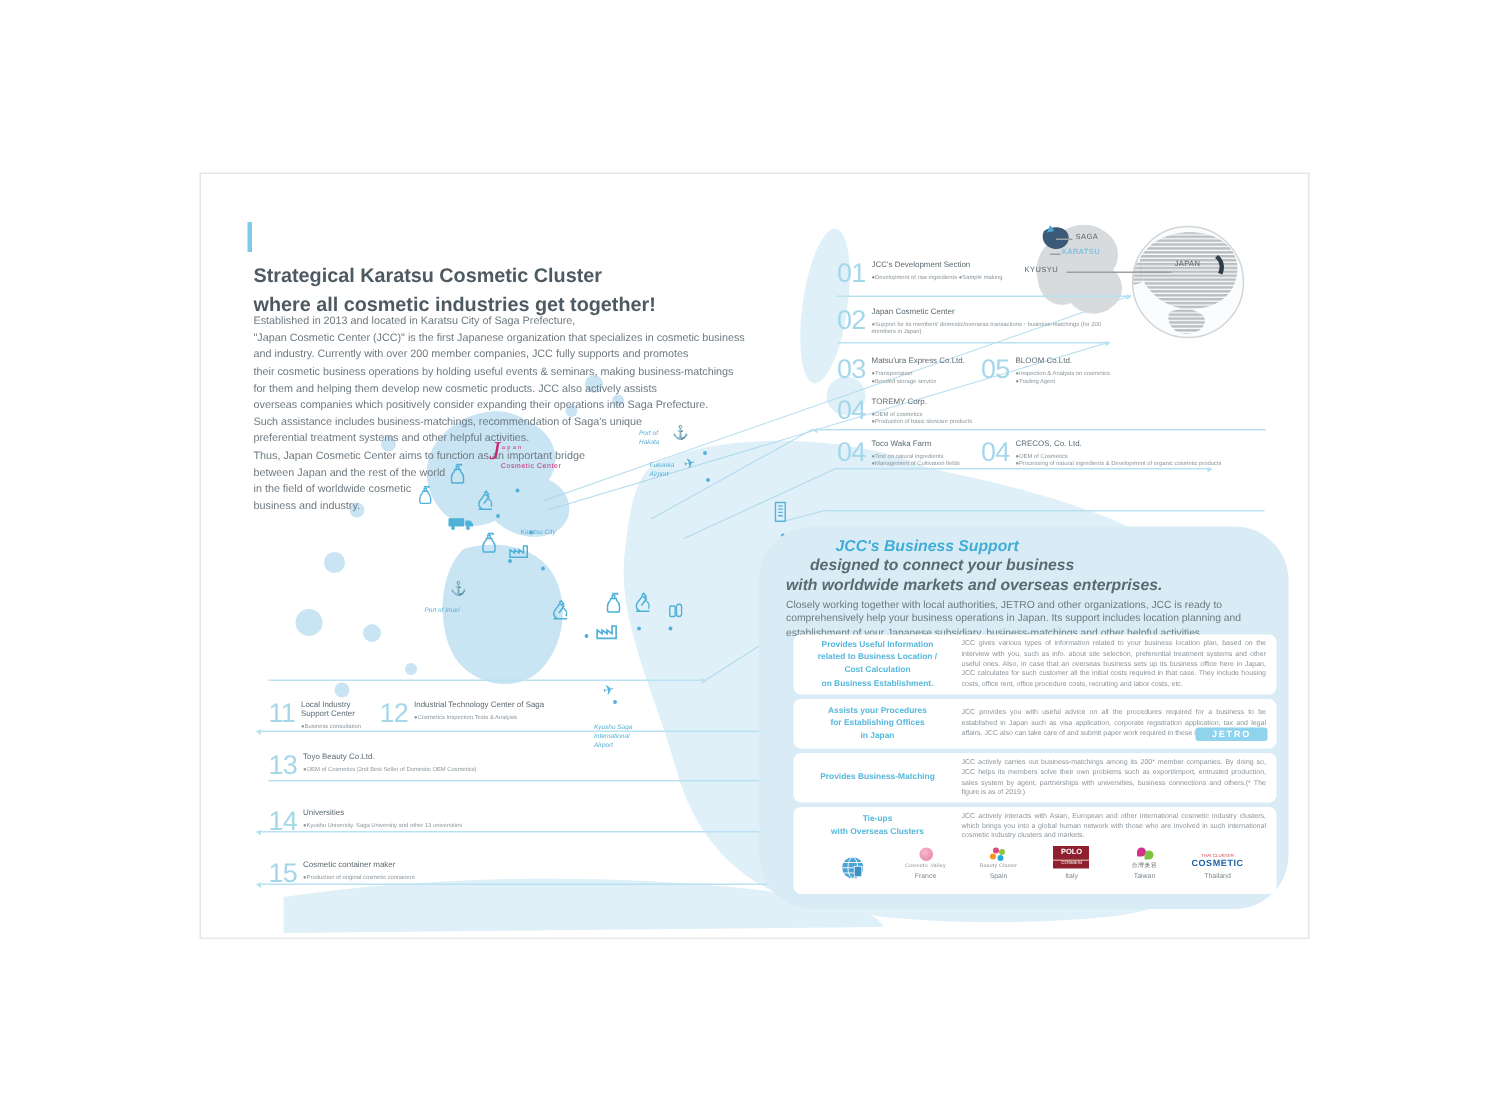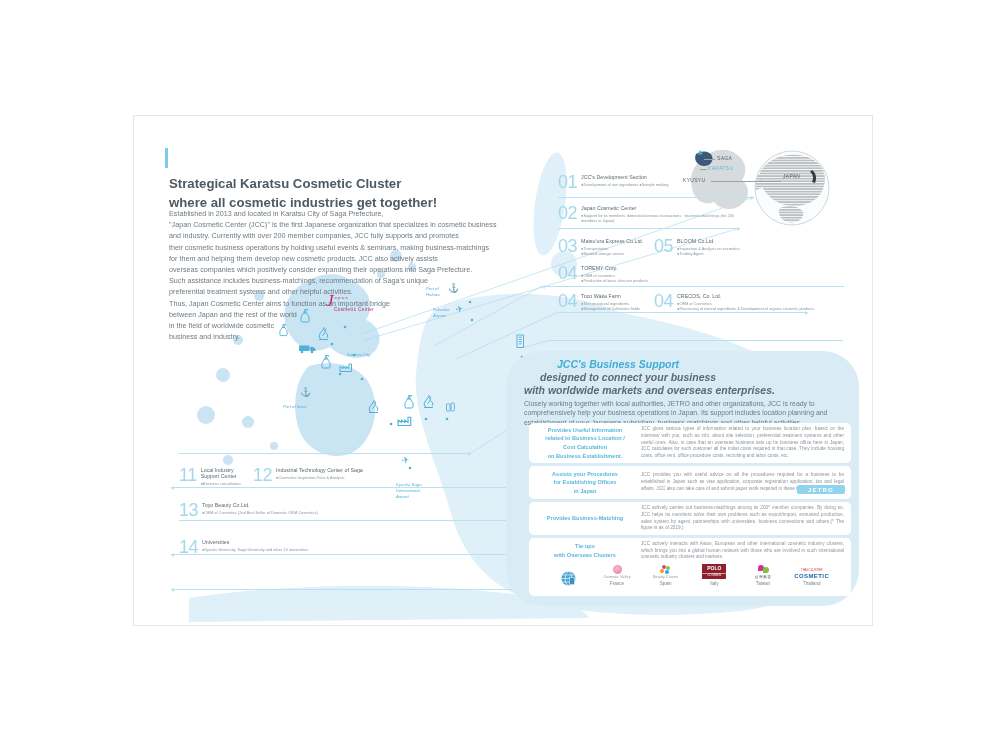--- a/index.html
+++ b/index.html
@@ -301,20 +301,27 @@
       <div class="nbul">●OEM of Cosmetics (2nd Best Seller of Domestic OEM Cosmetics)</div>
       </div>
   </div>
   <div class="nitem" style="left:45px;top:422px;width:300px">
     <div class="nnum">14</div>
     <div class="nbody">
         <div class="ntitle">Universities</div>
       <div class="nbul">●Kyushu University, Saga University and other 13 universities</div>
       </div>
   </div>
+  <div class="nitem" style="left:45px;top:457px;width:300px">
+    <div class="nnum">15</div>
+    <div class="nbody">
+        <div class="ntitle">Cosmetic container maker</div>
+      <div class="nbul">●Production of original cosmetic containers</div>
+      </div>
+  </div>
 
   <div class="ul ar" style="left:424px;top:81px;width:196px"></div>
   <div class="ul ar" style="left:424px;top:112px;width:182px"></div>
   <div class="ul al" style="left:408px;top:170px;width:302px"></div>
   <div class="ul ar" style="left:424px;top:196px;width:250px"></div>
   <div class="ul" style="left:417px;top:224px;width:292px"></div>
   <div class="ul ar" style="left:45px;top:337px;width:292px"></div>
   <div class="ul al" style="left:37px;top:371px;width:447px"></div>
   <div class="ul ar" style="left:45px;top:404px;width:430px"></div>
   <div class="ul al" style="left:37px;top:438px;width:452px"></div>

